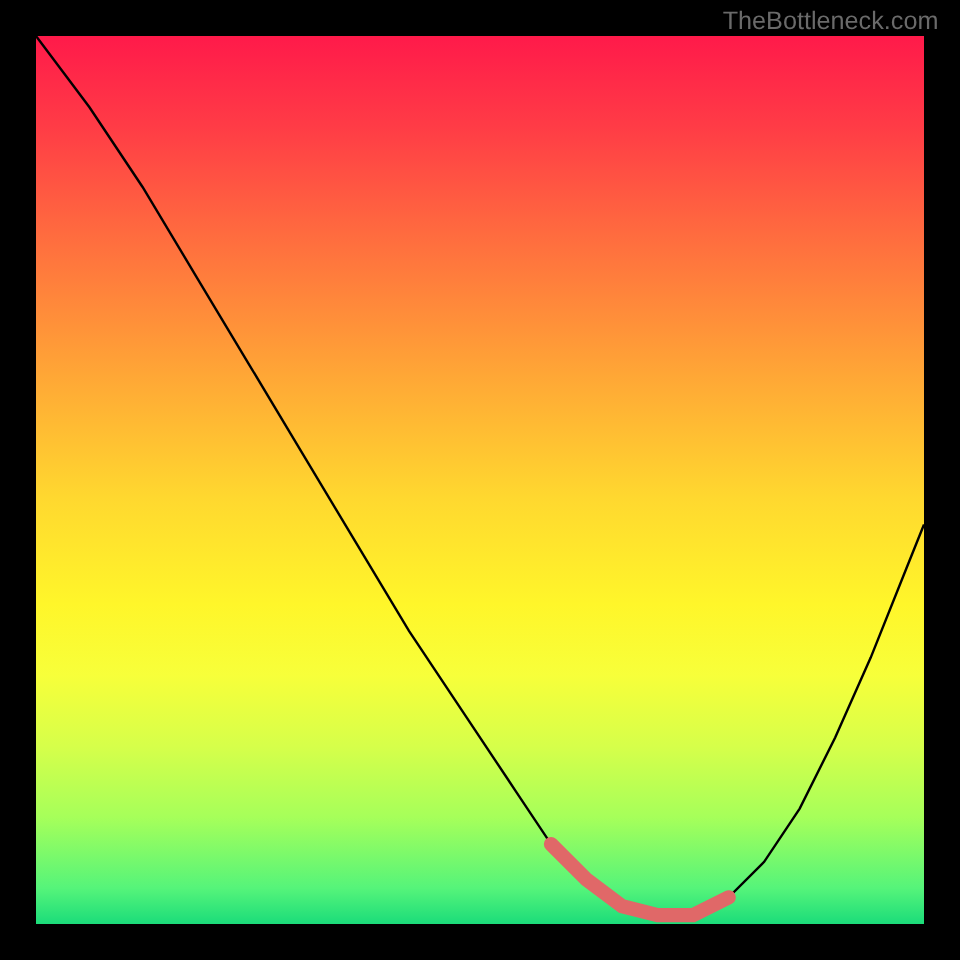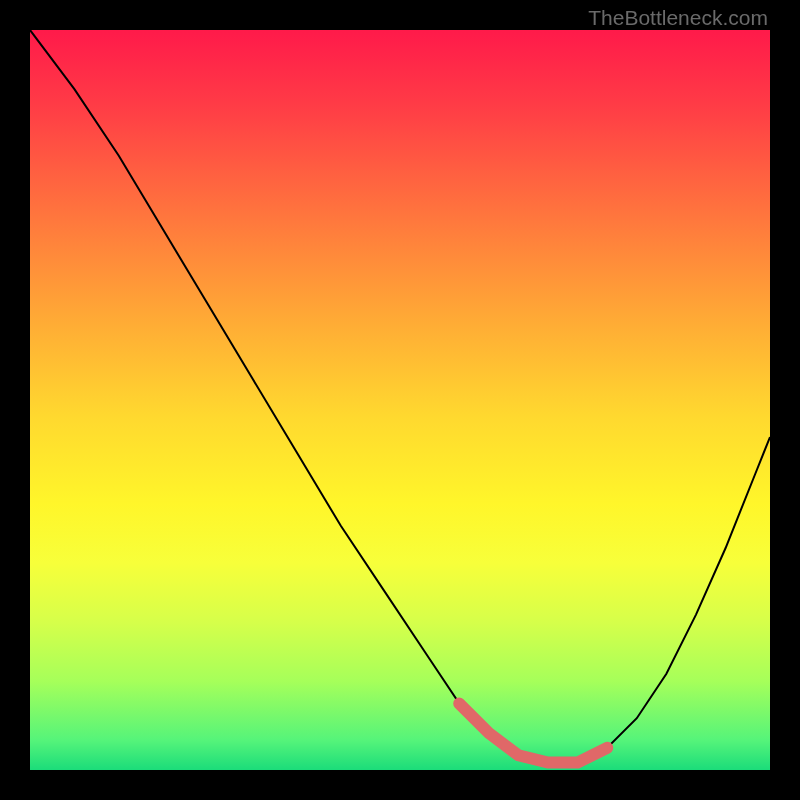--- a/index.html
+++ b/index.html
@@ -7,21 +7,21 @@
     padding: 0;
     width: 800px;
     height: 800px;
     background: #000;
     position: relative;
     font-family: Arial, sans-serif;
   }
   .watermark {
     position: absolute;
     top: 6px;
-    right: 32px;
+    right: 18px;
     color: #6a6a6a;
     font-size: 21px;
     font-weight: 400;
     z-index: 10;
   }
   .plot-area {
     position: absolute;
     left: 30px;
     top: 30px;
     width: 740px;

